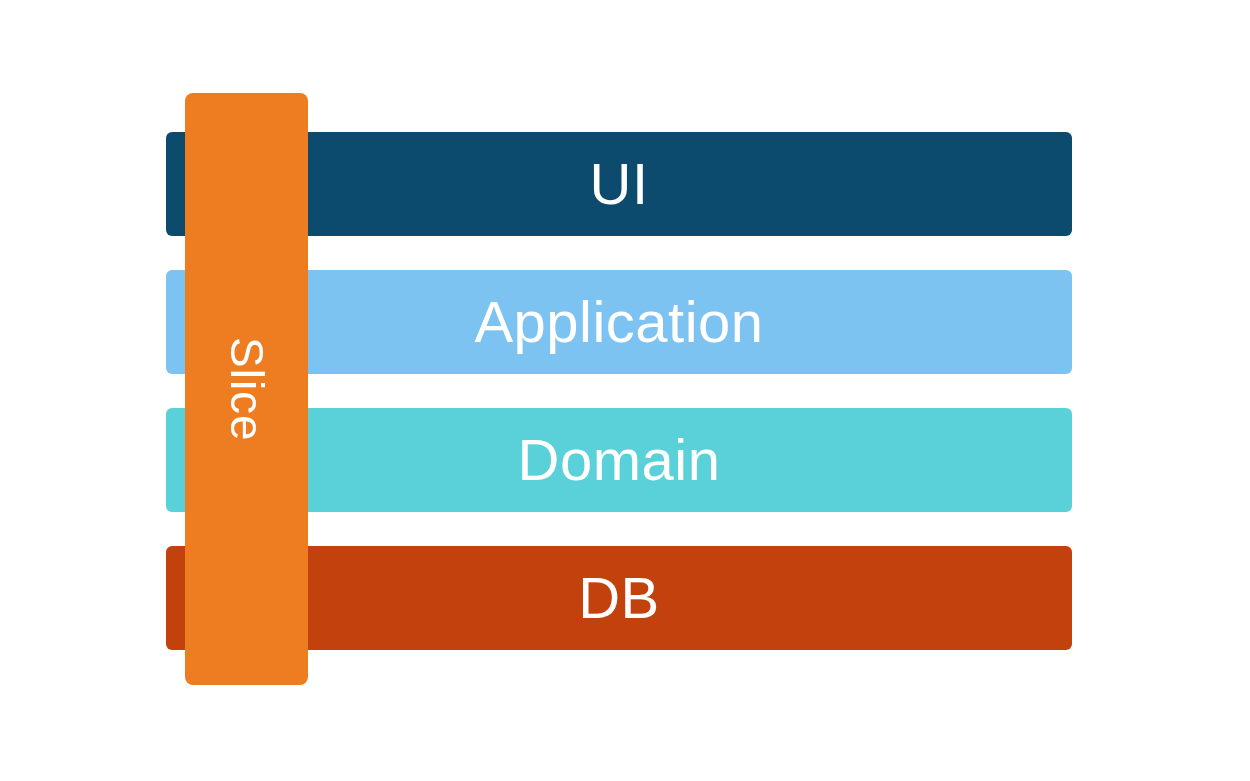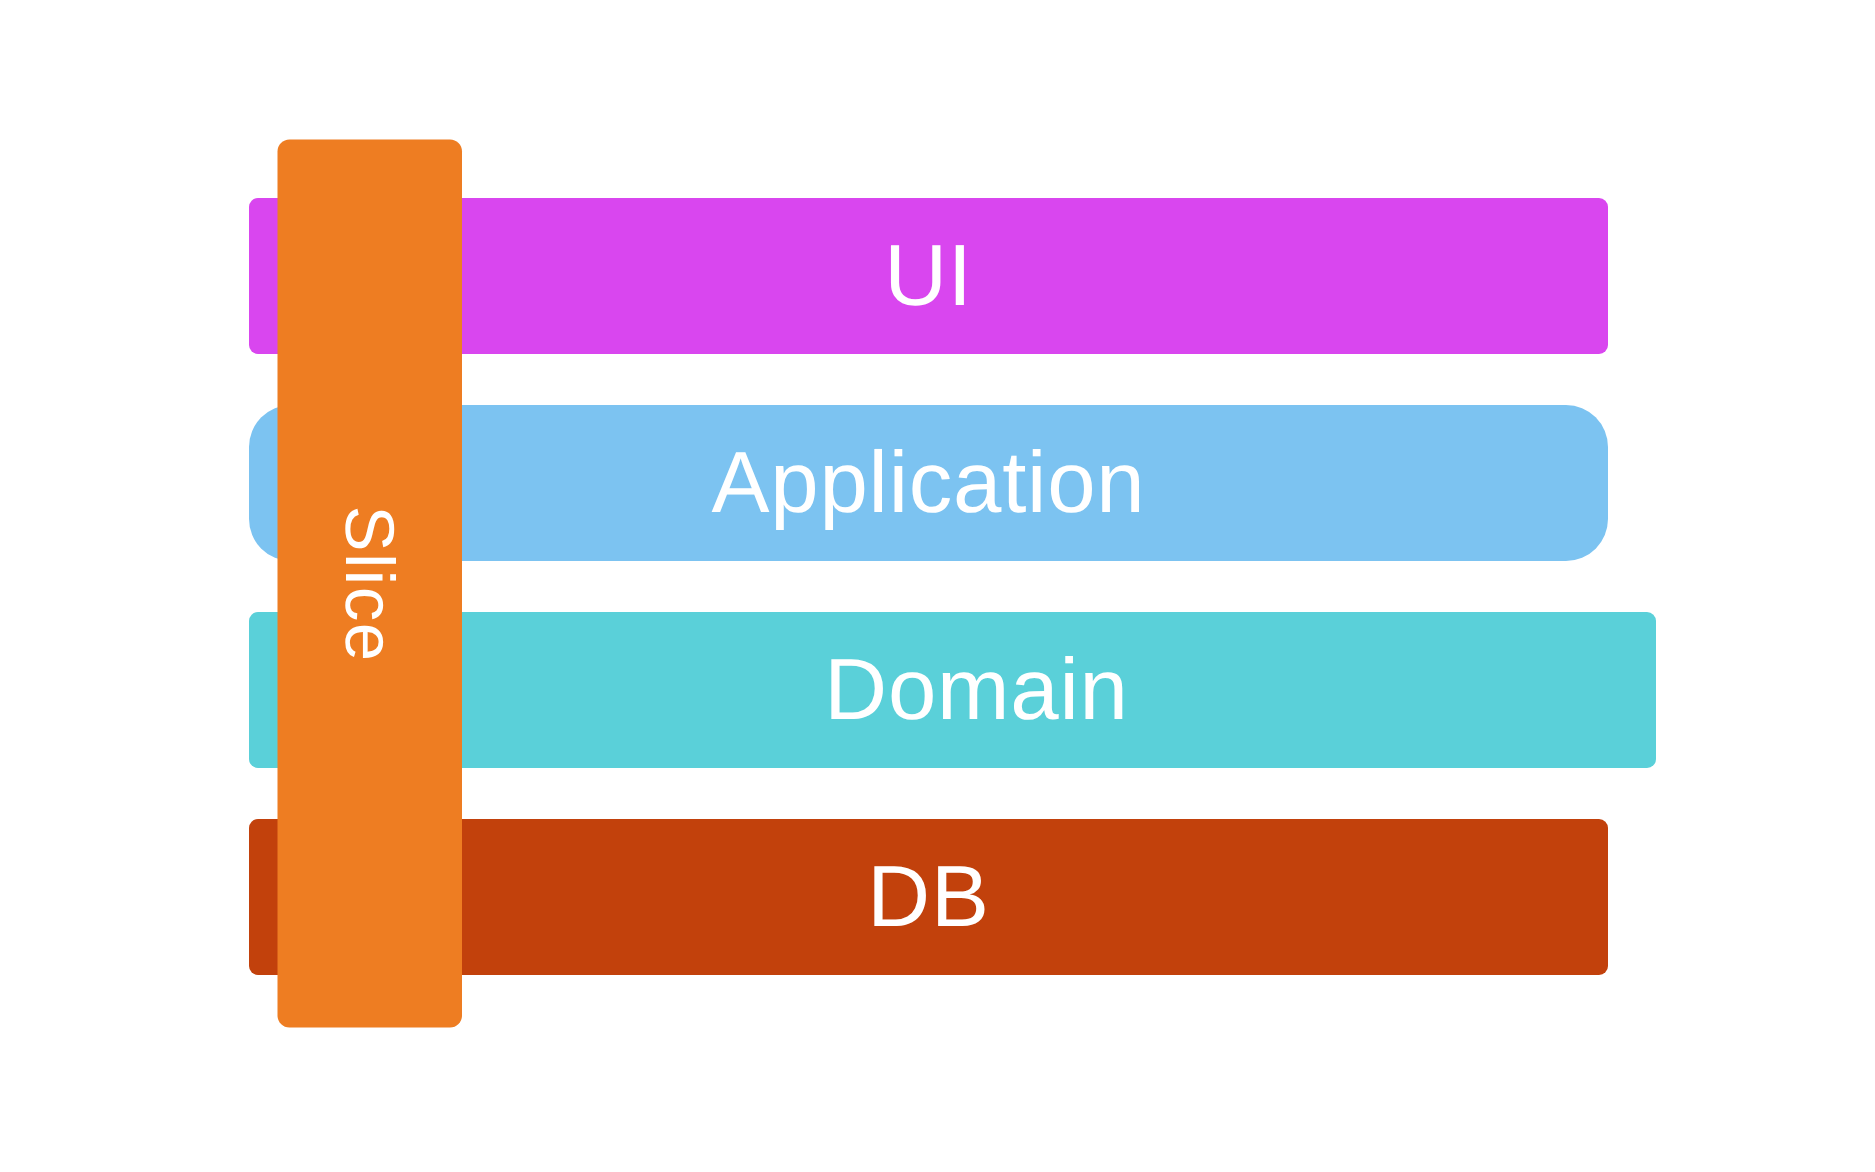--- a/index.html
+++ b/index.html
@@ -59,29 +59,29 @@
     line-height: 1;
     letter-spacing: 1px;
     user-select: none;
   }
 </style>
 </head>
 <body>
 
 <div class="canvas">
 
-  <div class="layer-bar bar-ui" style="background-color: #d946ef;">
+  <div class="layer-bar bar-ui" style="background-color: #0c4a6e;">
     <span class="layer-label">UI</span>
   </div>
 
-  <div class="layer-bar bar-application" style="background-color: rgb(124, 195, 241); border-radius: 28px;">
+  <div class="layer-bar bar-application" style="background-color: rgb(124, 195, 241);">
     <span class="layer-label">Application</span>
   </div>
 
-  <div class="layer-bar bar-domain" style="background-color: rgb(90, 208, 217); padding-left: 32px;">
+  <div class="layer-bar bar-domain" style="background-color: rgb(90, 208, 217);">
     <span class="layer-label">Domain</span>
   </div>
 
   <div class="layer-bar bar-db" style="background-color: #c2410c;">
     <span class="layer-label">DB</span>
   </div>
 
   <div class="slice-bar" style="background-color: rgb(238, 125, 34);">
     <span class="slice-label">Slice</span>
   </div>

